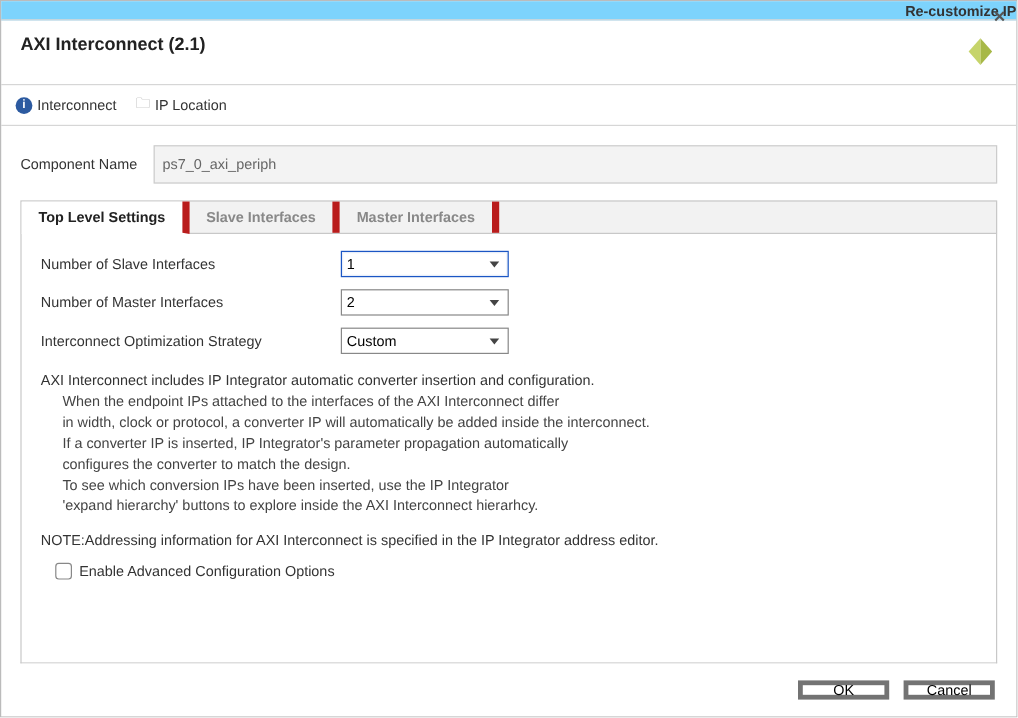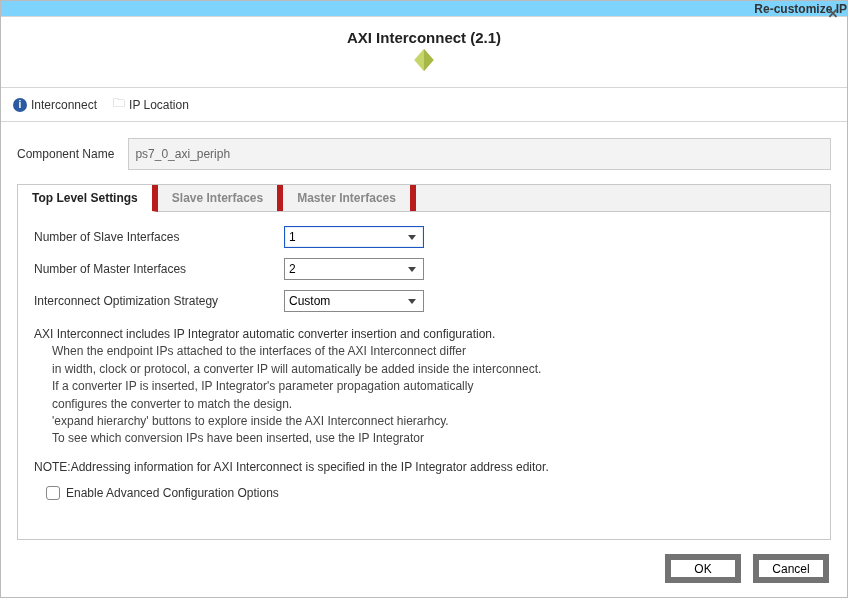--- a/index.html
+++ b/index.html
@@ -1,20 +1,20 @@
 <!DOCTYPE html>
 <html><head>
 <meta charset="utf-8">
 <style>
   * { box-sizing: border-box; }
   html, body { margin:0; padding:0; font-family: Arial, Helvetica, sans-serif; font-size:12px; color:#333; background:#fff; }
   .window { width:848px; height:598px; border:1px solid #bbb; display:flex; flex-direction:column; }
   .titlebar { background:#7dd3fc; border-bottom:1px solid #d6d6d6; height:16px; display:flex; align-items:center; justify-content:flex-end; position:relative; font-weight:bold; font-size:12px; color:#333; }
   .close-x { position:absolute; right:6px; top:4px; width:16px; height:16px; display:flex; align-items:center; justify-content:center; cursor:pointer; color:#555; font-size:13px; }
-  .header { padding:12px 16px 10px 16px; display:flex; justify-content:space-between; align-items:center;flex-direction:column; }
+  .header { padding:12px 16px 10px 16px; display:flex; justify-content:space-between; align-items:flex-start; }
   .header h1 { font-size:15px; font-weight:bold; margin:0; color:#222; }
   .toolbar { border-top:1px solid #d6d6d6; border-bottom:1px solid #d6d6d6; padding:6px 12px; display:flex; gap:16px; align-items:center; font-size:12px; }
   .toolbar .info-icon { width:14px; height:14px; border-radius:50%; background:#2c5aa0; color:#fff; font-size:10px; font-weight:bold; display:inline-flex; align-items:center; justify-content:center; margin-right:4px; }
   .toolbar .folder-icon { color:#aaa; margin-right:4px; }
   .toolbar a { color:#333; text-decoration:none; cursor:pointer; display:inline-flex; align-items:center; }
   .body { flex:1; padding:16px 16px 0 16px; display:flex; flex-direction:column; overflow:hidden; }
   .name-row { display:flex; align-items:center; gap:14px; margin-bottom:14px; }
   .name-row label { font-size:12px; color:#333; white-space:nowrap; }
   .name-input { flex:1; height:32px; border:1px solid #ccc; background:#f3f3f3; color:#666; padding:0 6px; font-size:12px; }
   .tabstrip { display:flex; border:1px solid #c8c8c8; background:#f2f2f2; }
@@ -26,21 +26,21 @@
   .select-wrap { position:relative; width:140px; }
   .select-wrap select { width:100%; height:22px; border:1px solid #888; background:#fff; font-size:12px; padding:0 4px; appearance:none; -webkit-appearance:none; -moz-appearance:none; }
   .select-wrap.focus select { border:1px solid #1b56c4; box-shadow:0 0 0 1px rgba(27,86,196,.1) inset; }
   .select-wrap::after { content:""; position:absolute; right:8px; top:9px; width:0; height:0; border-left:4px solid transparent; border-right:4px solid transparent; border-top:5px solid #444; pointer-events:none; }
   .desc { margin-top:14px; font-size:12px; color:#333; line-height:1.45; }
   .desc .indent { padding-left:18px; color:#444; }
   .note { margin-top:12px; font-size:12px; color:#333; }
   .chk-row { margin-top:12px; display:flex; align-items:center; gap:6px;padding-left:12px; }
   .chk { width:14px; height:14px; border:1px solid #888; border-radius:3px; background:#fff; cursor:pointer; }
   .footer { padding:14px 18px; display:flex; justify-content:flex-end; gap:12px; }
-  .btn { min-width:76px; height:29px; border:6px solid #737373; background:#fff; font-size:12px; cursor:pointer; display:inline-flex; align-items:center; justify-content:center; }
+  .btn { min-width:76px; height:16px; border:4px solid #737373; background:#fff; font-size:12px; cursor:pointer; display:inline-flex; align-items:center; justify-content:center; }
   .logo svg { width:28px; height:28px; }
 </style>
 </head>
 <body>
 
 <div class="window">
 
   <div class="titlebar">
     <span>Re-customize IP</span>
     <div class="close-x">✕</div>
@@ -114,22 +114,22 @@
           </select>
         </div>
       </div>
 
       <div class="desc">
         <div>AXI Interconnect includes IP Integrator automatic converter insertion and configuration.</div>
         <div class="indent">When the endpoint IPs attached to the interfaces of the AXI Interconnect differ</div>
         <div class="indent">in width, clock or protocol, a converter IP will automatically be added inside the interconnect.</div>
         <div class="indent">If a converter IP is inserted, IP Integrator's parameter propagation automatically</div>
         <div class="indent">configures the converter to match the design.</div>
+        <div class="indent">To see which conversion IPs have been inserted, use the IP Integrator</div>
         <div class="indent">'expand hierarchy' buttons to explore inside the AXI Interconnect hierarhcy.</div>
-        <div class="indent">To see which conversion IPs have been inserted, use the IP Integrator</div>
       </div>
 
       <div class="note">NOTE:Addressing information for AXI Interconnect is specified in the IP Integrator address editor.</div>
 
       <div class="chk-row">
         <div class="chk"></div>
         <span>Enable Advanced Configuration Options</span>
       </div>
 
     </div>

